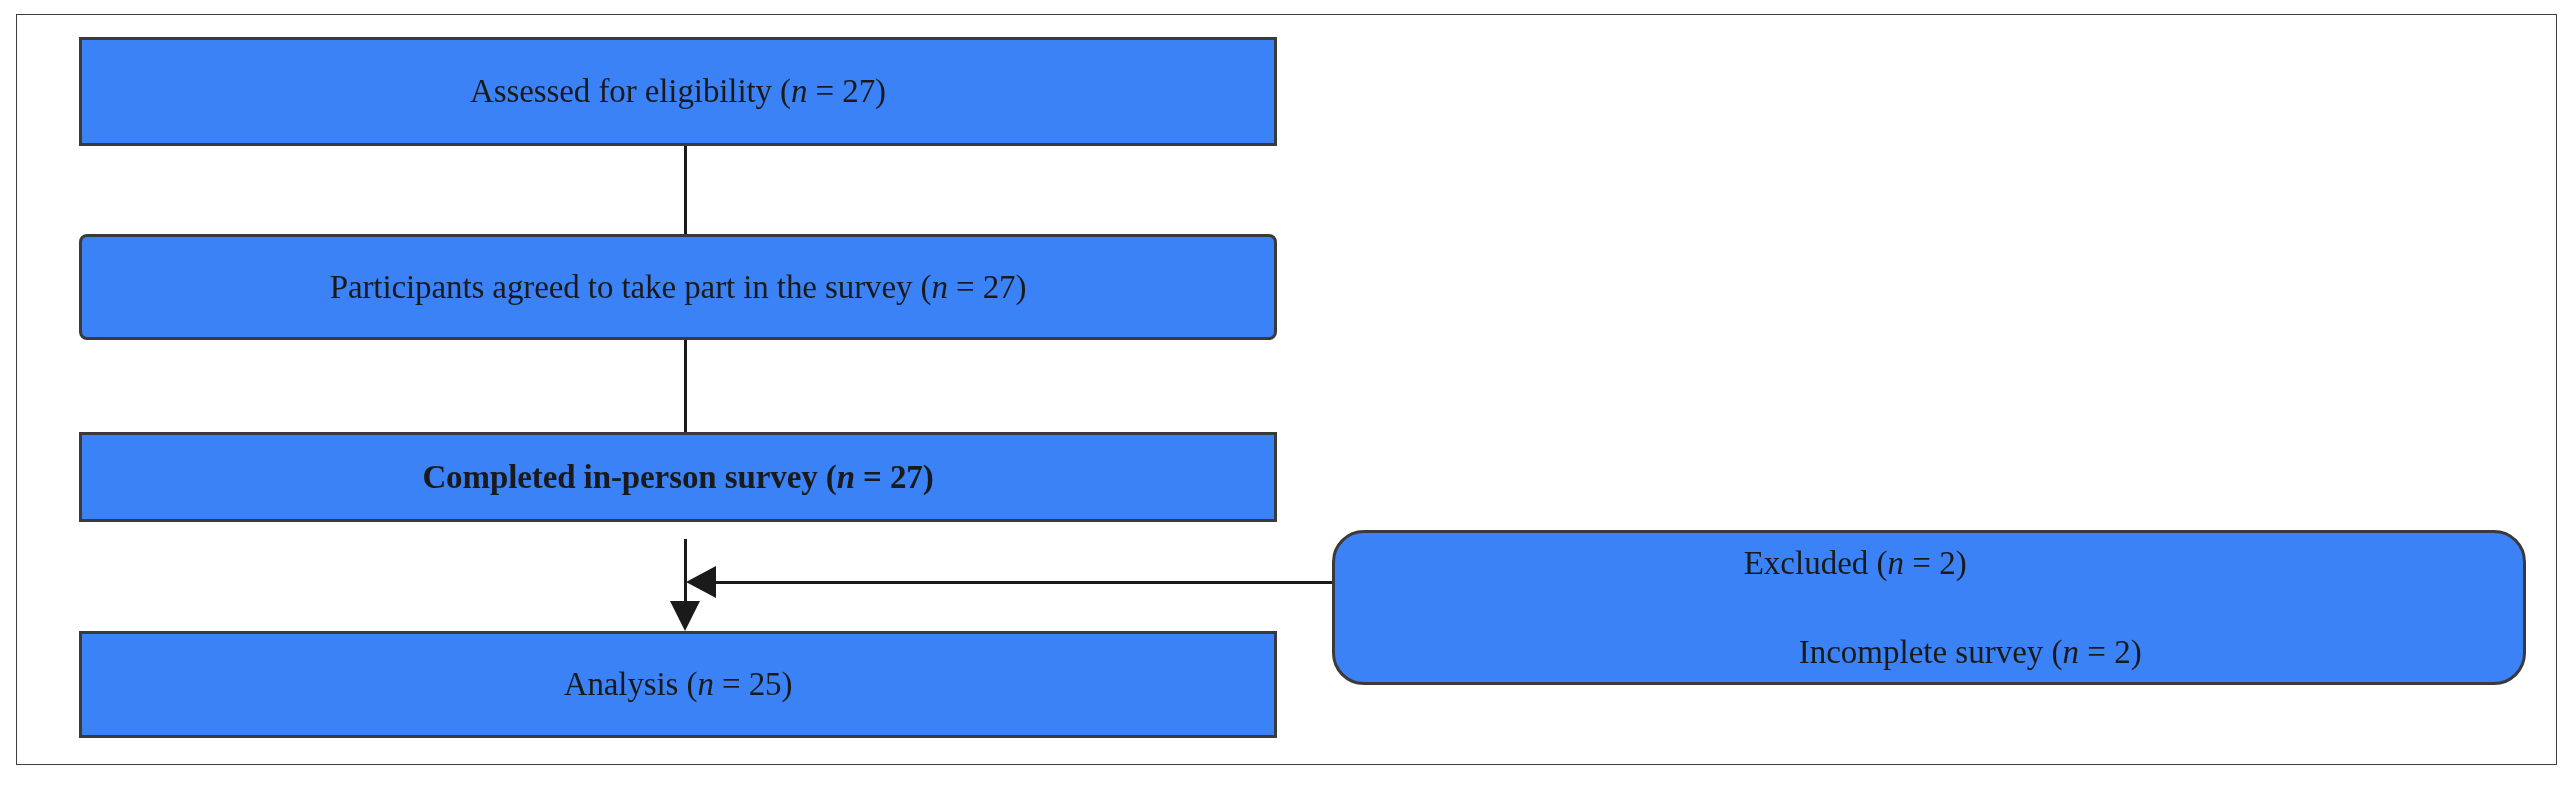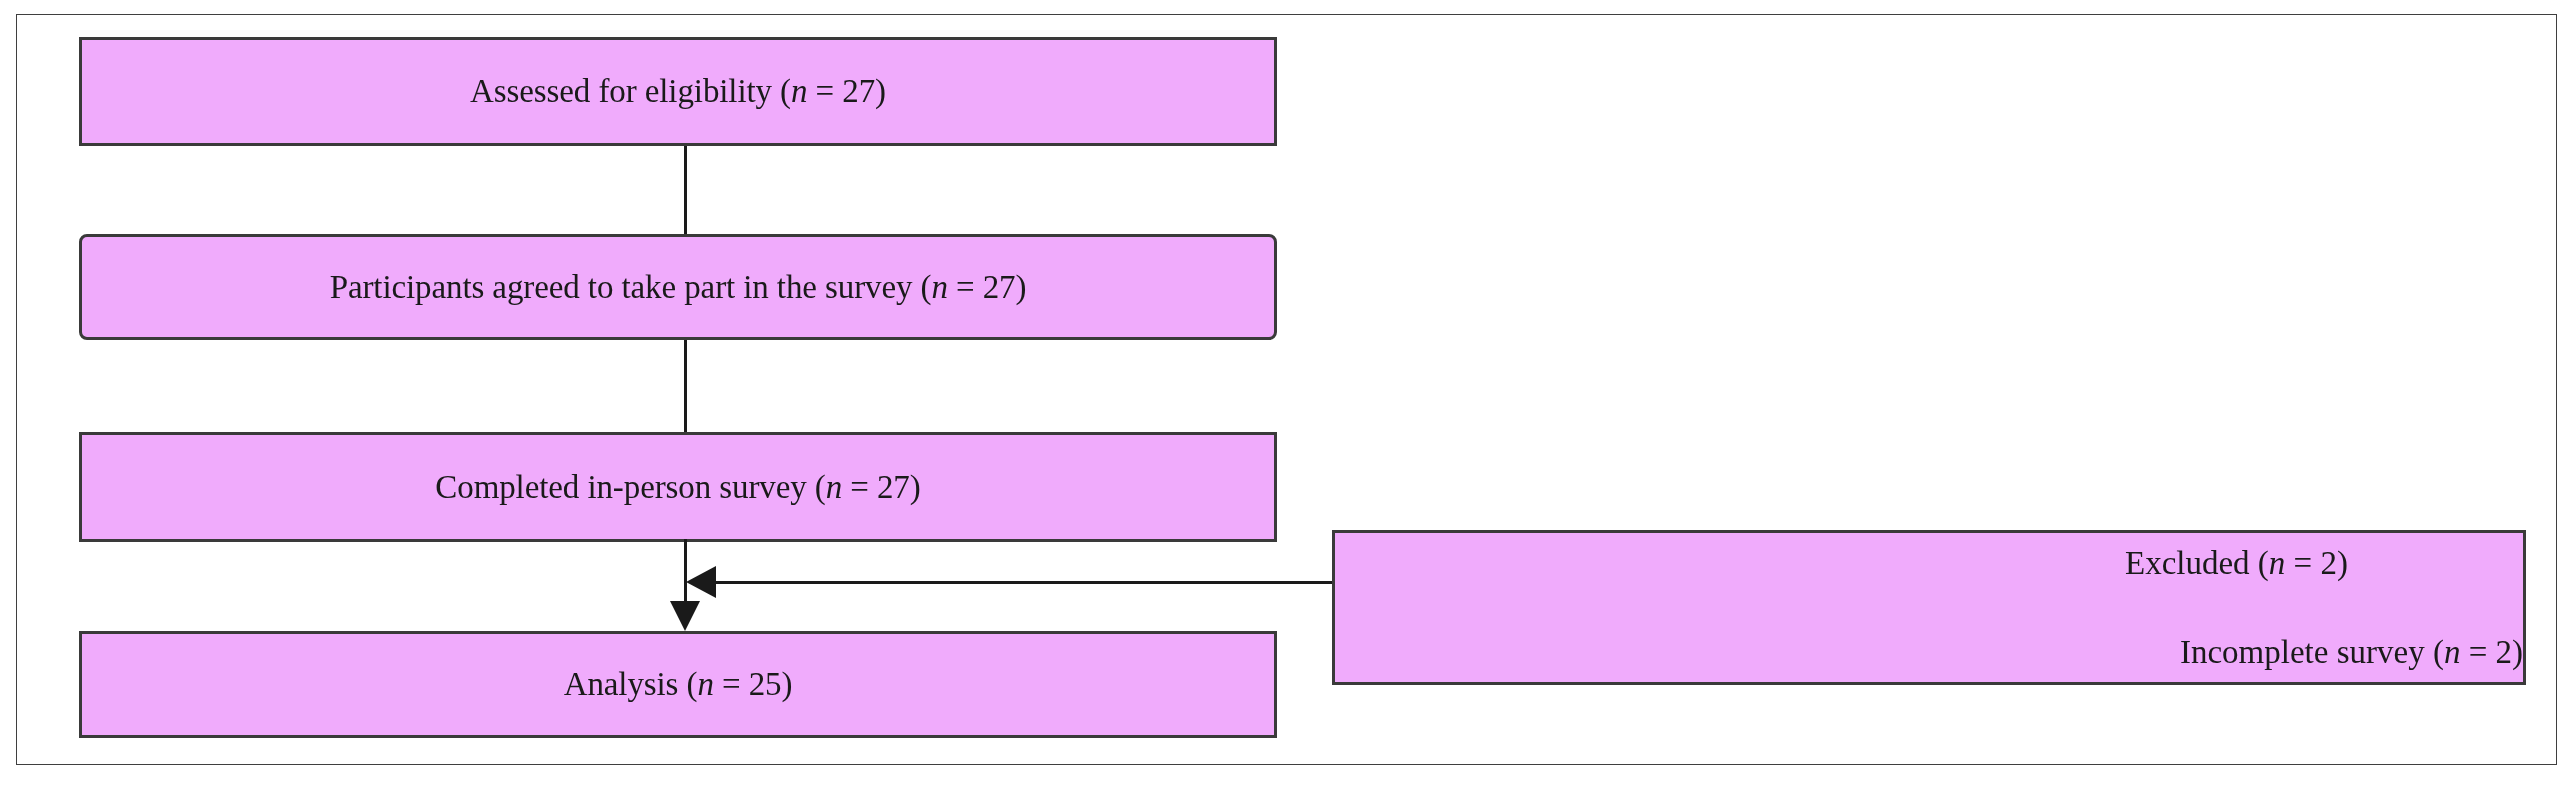--- a/index.html
+++ b/index.html
@@ -25,36 +25,37 @@
     width: 2541px;
     height: 751px;
     border: 1.8px solid #3f3f3f;
     box-sizing: border-box;
     background: transparent;
   }
   
   .flow-box {
     position: absolute;
     box-sizing: border-box;
-    background: #f0abfc;
+    background: #3b82f6;
     border: 3px solid #3a3a3a;
     display: flex;
     align-items: center;
     justify-content: center;
   }
   .flow-box .box-text {
     font-size: 33px;
     color: #1a1a1a;
     line-height: 1.22;
     white-space: nowrap;
     letter-spacing: -0.1px;
   }
   .flow-box.left-align {
-    justify-content: flex-end;
+    justify-content: center;
     align-items: center;
+    border-radius: 32px;
   }
   .flow-box.left-align .box-text-block {
     padding-left: 27.4px;
     text-align: left;
   }
   .box-line {
     font-size: 33px;
     color: #1a1a1a;
     white-space: nowrap;
     line-height: 1.35;
@@ -106,21 +107,21 @@
   </div>
 
   <div class="vline" style="left:684px; top:146px; height:88px;"></div>
 
   <div class="flow-box" style="left:79px; top:234px; width:1198px; height:106px;border-radius:8px;">
     <span class="box-text"><span>Participants agreed to take part in the survey (</span><span class="ital">n</span><span> = </span><span>27</span><span>)</span></span>
   </div>
 
   <div class="vline" style="left:684px; top:340px; height:92px;"></div>
 
-  <div class="flow-box" style="left:79px; top:432px; width:1198px; height:110px;">
+  <div class="flow-box" style="left:79px; top:432px; width:1198px; height:90px;font-weight:bold;">
     <span class="box-text"><span>Completed in-person survey (</span><span class="ital">n</span><span> = </span><span>27</span><span>)</span></span>
   </div>
 
   <div class="vline" style="left:684px; top:539px; height:64px;"></div>
 
   <div class="arrow-down" style="left:670px; top:601px;"></div>
 
   <div class="hline" style="left:716px; top:581px; width:617px;"></div>
 
   <div class="arrow-left" style="left:686px; top:566px;"></div>

